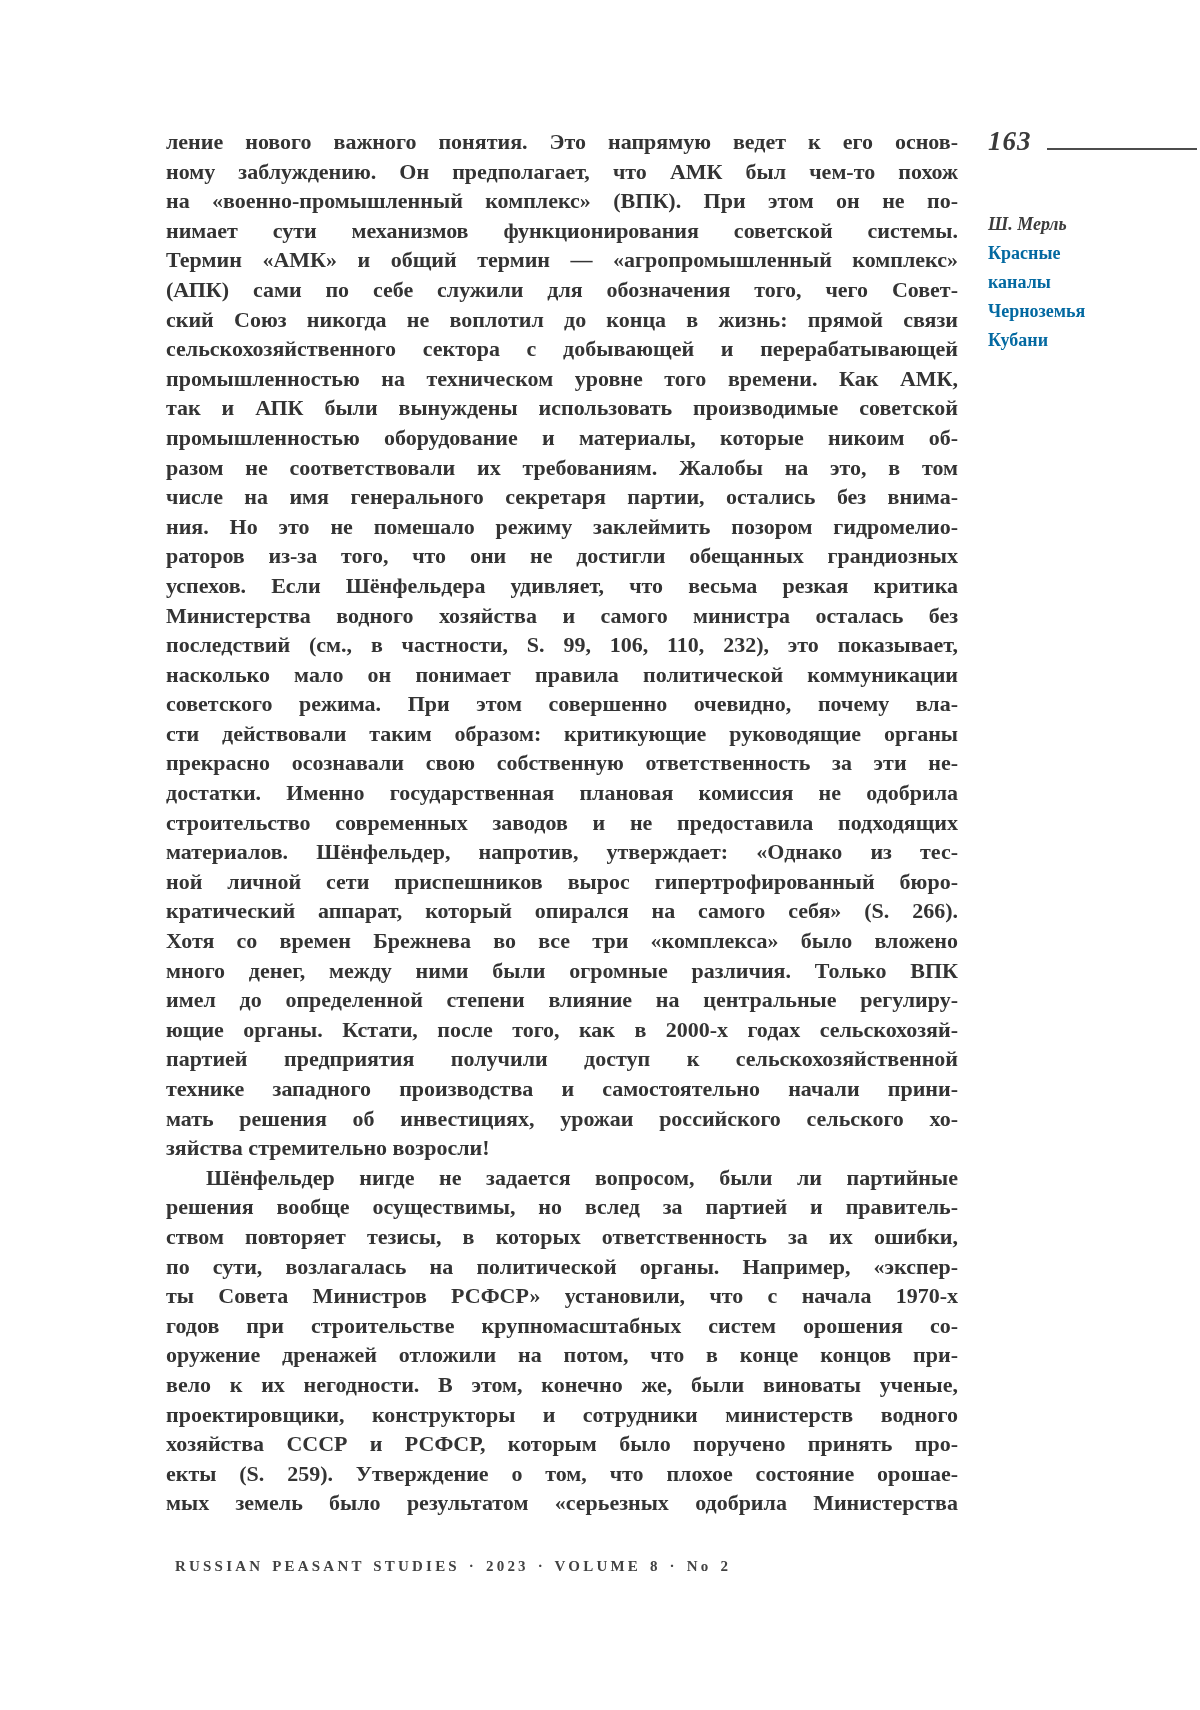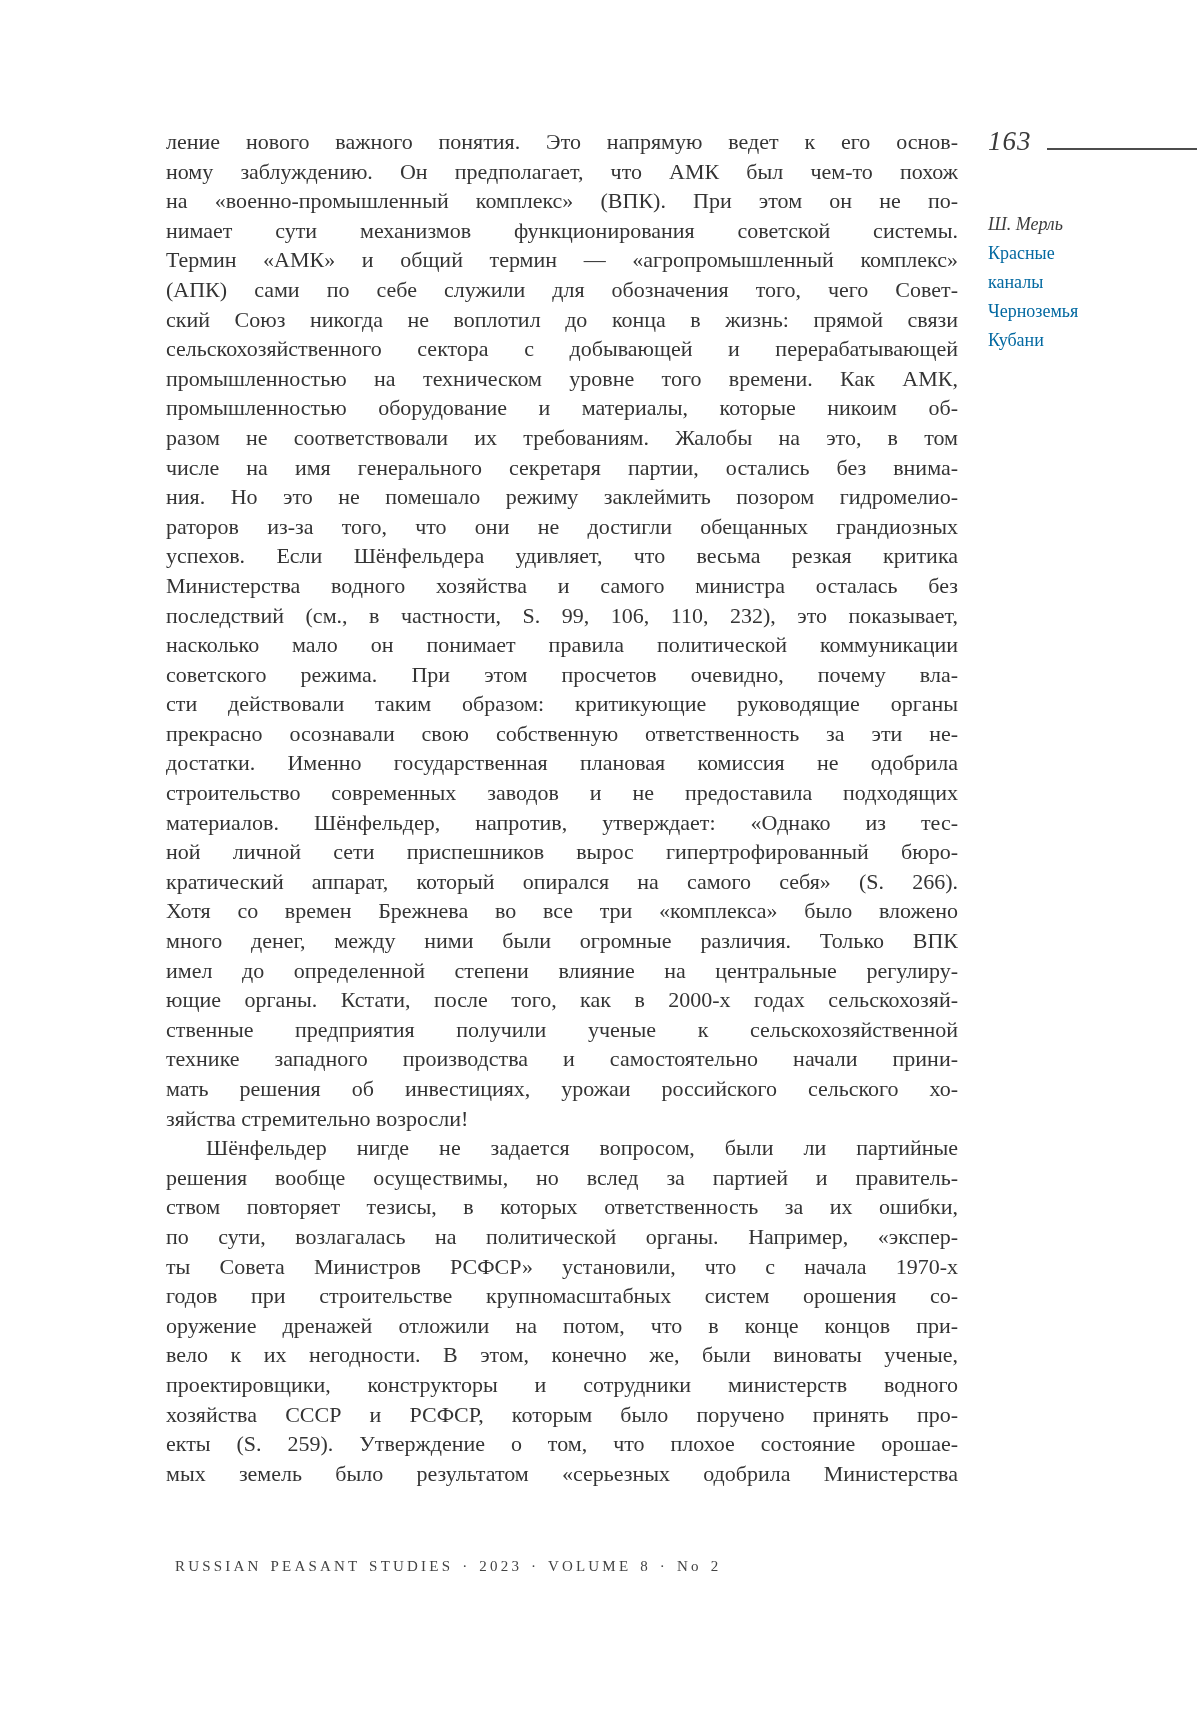--- a/index.html
+++ b/index.html
@@ -4,20 +4,21 @@
 <style>
   html, body { margin: 0; padding: 0; background: #ffffff; }
   .sheet {
     position: relative;
     width: 1200px;
     height: 1710px;
     background: #ffffff;
     font-family: "Liberation Serif", "DejaVu Serif", serif;
     color: #343434;
     overflow: hidden;
+    font-weight: bold;
   }
   
   .text-col {
     position: absolute;
     left: 166px;
     top: 127px;
     width: 792px;
   }
   .line {
     font-size: 22px;
@@ -87,42 +88,43 @@
   <main class="text-col">
       <div class="line jl">ление нового важного понятия. Это напрямую ведет к его основ-</div>
       <div class="line jl">ному заблуждению. Он предполагает, что АМК был чем-то похож</div>
       <div class="line jl">на «военно-промышленный комплекс» (ВПК). При этом он не по-</div>
       <div class="line jl">нимает сути механизмов функционирования советской системы.</div>
       <div class="line jl">Термин «АМК» и общий термин — «агропромышленный комплекс»</div>
       <div class="line jl">(АПК) сами по себе служили для обозначения того, чего Совет-</div>
       <div class="line jl">ский Союз никогда не воплотил до конца в жизнь: прямой связи</div>
       <div class="line jl">сельскохозяйственного сектора с добывающей и перерабатывающей</div>
       <div class="line jl">промышленностью на техническом уровне того времени. Как АМК,</div>
+      <div class="line jl">так и АПК были вынуждены использовать производимые советской</div>
       <div class="line jl">промышленностью оборудование и материалы, которые никоим об-</div>
       <div class="line jl">разом не соответствовали их требованиям. Жалобы на это, в том</div>
       <div class="line jl">числе на имя генерального секретаря партии, остались без внима-</div>
       <div class="line jl">ния. Но это не помешало режиму заклеймить позором гидромелио-</div>
       <div class="line jl">раторов из-за того, что они не достигли обещанных грандиозных</div>
       <div class="line jl">успехов. Если Шёнфельдера удивляет, что весьма резкая критика</div>
       <div class="line jl">Министерства водного хозяйства и самого министра осталась без</div>
       <div class="line jl">последствий (см., в частности, S. 99, 106, 110, 232), это показывает,</div>
       <div class="line jl">насколько мало он понимает правила политической коммуникации</div>
-      <div class="line jl">советского режима. При этом просчетов очевидно, почему вла-</div>
+      <div class="line jl">советского режима. При этом совершенно очевидно, почему вла-</div>
       <div class="line jl">сти действовали таким образом: критикующие руководящие органы</div>
       <div class="line jl">прекрасно осознавали свою собственную ответственность за эти не-</div>
       <div class="line jl">достатки. Именно государственная плановая комиссия не одобрила</div>
       <div class="line jl">строительство современных заводов и не предоставила подходящих</div>
       <div class="line jl">материалов. Шёнфельдер, напротив, утверждает: «Однако из тес-</div>
       <div class="line jl">ной личной сети приспешников вырос гипертрофированный бюро-</div>
       <div class="line jl">кратический аппарат, который опирался на самого себя» (S. 266).</div>
       <div class="line jl">Хотя со времен Брежнева во все три «комплекса» было вложено</div>
       <div class="line jl">много денег, между ними были огромные различия. Только ВПК</div>
       <div class="line jl">имел до определенной степени влияние на центральные регулиру-</div>
       <div class="line jl">ющие органы. Кстати, после того, как в 2000-х годах сельскохозяй-</div>
-      <div class="line jl">ственные предприятия получили ученые к сельскохозяйственной</div>
+      <div class="line jl">партией предприятия получили доступ к сельскохозяйственной</div>
       <div class="line jl">технике западного производства и самостоятельно начали прини-</div>
       <div class="line jl">мать решения об инвестициях, урожаи российского сельского хо-</div>
       <div class="line">зяйства стремительно возросли!</div>
       <div class="line jl ind">Шёнфельдер нигде не задается вопросом, были ли партийные</div>
       <div class="line jl">решения вообще осуществимы, но вслед за партией и правитель-</div>
       <div class="line jl">ством повторяет тезисы, в которых ответственность за их ошибки,</div>
       <div class="line jl">по сути, возлагалась на политической органы. Например, «экспер-</div>
       <div class="line jl">ты Совета Министров РСФСР» установили, что с начала 1970-х</div>
       <div class="line jl">годов при строительстве крупномасштабных систем орошения со-</div>
       <div class="line jl">оружение дренажей отложили на потом, что в конце концов при-</div>

